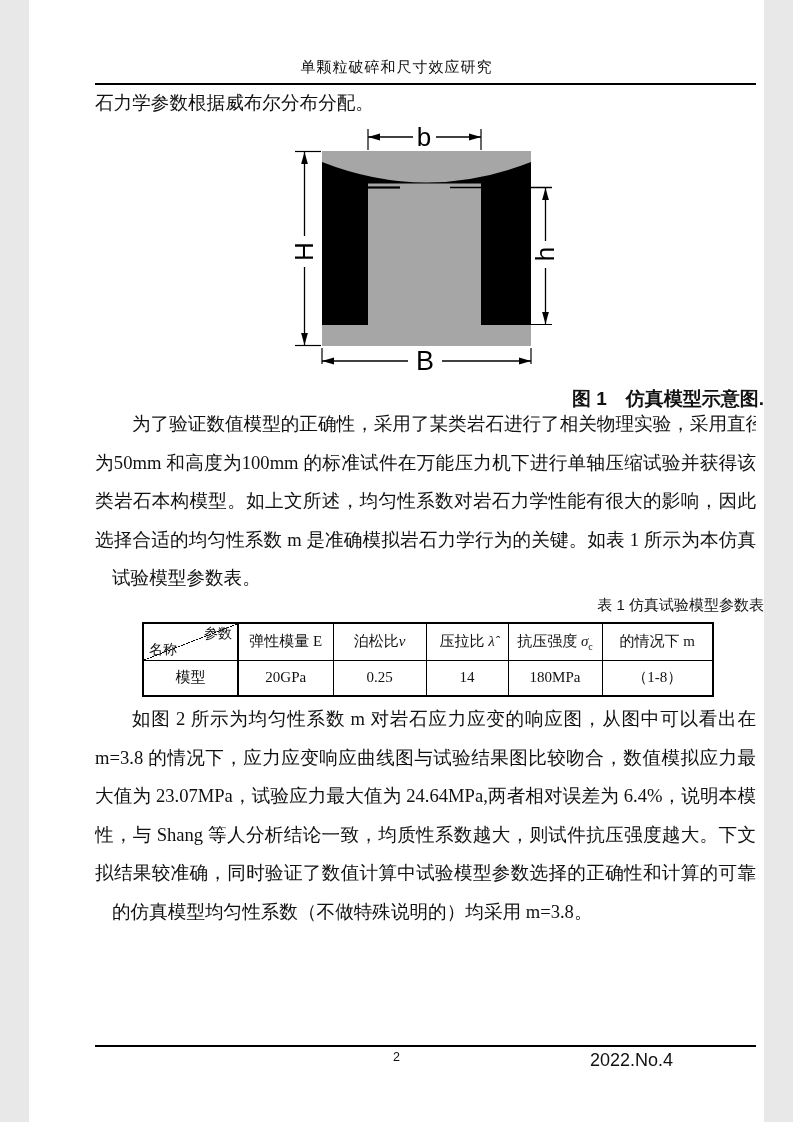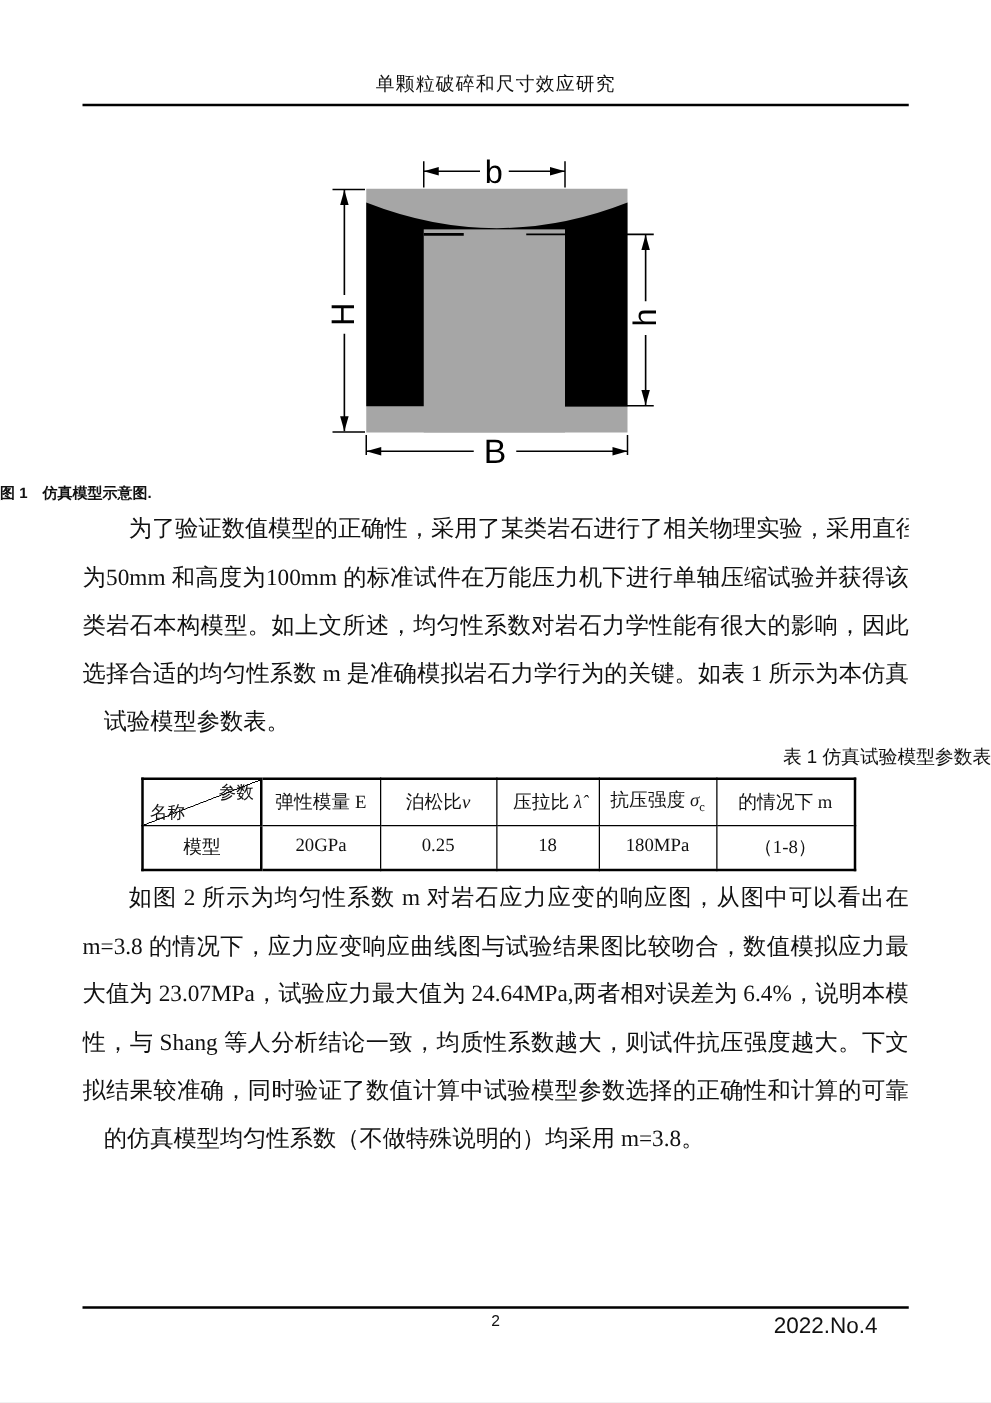--- a/index.html
+++ b/index.html
@@ -1,27 +1,27 @@
 <!DOCTYPE html>
 <html><head>
 <meta charset="utf-8">
 <style>
   html,body{margin:0;padding:0;background:#e8e8e8;}
-  .page{position:relative;width:793px;height:1122px;background:#ffffff;margin:0 auto;
+  .page{position:relative;width:735px;height:1122px;background:#ffffff;margin:0 auto;
         font-family:"Liberation Serif","DejaVu Serif",serif;color:#111;overflow:hidden;}
   .abs{position:absolute;}
 
   .hdr-title{top:58px;left:0;width:100%;text-align:center;font-size:15px;letter-spacing:1px;}
   .rule{left:66px;width:661px;height:2px;background:#000;}
   .hdr-rule{top:83px;}
   .ftr-rule{top:1045px;}
 
   .intro{top:88px;left:66px;width:661px;font-size:18.6px;line-height:30px;}
 
-  .fig-caption{top:386px;left:0;width:100%;text-align:left;font-size:12px;font-weight:600;
+  .fig-caption{top:386px;left:0;width:100%;text-align:right;font-size:19px;font-weight:600;
                font-family:"Liberation Sans","DejaVu Sans",sans-serif;}
 
   .para{left:66px;width:661px;}
   .p1{top:405px;}
   .p2{top:700px;}
   .bline{width:661px;height:38.5px;line-height:38.5px;font-size:18.6px;white-space:nowrap;
          overflow:hidden;text-align:justify;text-align-last:justify;}
   .bline.lastline{text-align-last:left;margin-left:17px;}
   .bline.indent{padding-left:37px;width:624px;}
 
@@ -48,20 +48,21 @@
   svg text.dim{font-family:"Liberation Sans","DejaVu Sans",sans-serif;fill:#000;}
 </style>
 </head>
 <body>
 
 <div class="page">
 
   <div class="abs hdr-title">单颗粒破碎和尺寸效应研究</div>
   <div class="abs rule hdr-rule"></div>
 
+  <div class="abs intro">石力学参数根据威布尔分布分配。</div>
 
   <svg class="abs" style="left:0;top:0;" width="793" height="395" viewBox="0 0 793 395">
 
     <rect x="293" y="151" width="209" height="195" fill="#a6a6a6"></rect>
 
     <path d="M 293 162 Q 397.5 203 502 162 L 502 325 L 293 325 Z" fill="#000"></path>
 
     <rect x="339" y="183.5" width="113" height="162.5" fill="#a6a6a6"></rect>
 
     <line x1="339" y1="187.5" x2="371" y2="187.5" stroke="#000" stroke-width="2.2"></line>
@@ -139,21 +140,21 @@
         <span>抗压强度 </span><i>σ</i><sub class="sc">c</sub>
       </th>
       <th>
         <span>的情况下 m</span>
       </th>
     </tr>
     <tr class="drow">
       <td class="thick-r">模型</td>
       <td class="val-sans">20GPa</td>
       <td class="val-sans">0.25</td>
-      <td class="val-sans">18</td>
+      <td class="val-sans">14</td>
       <td>180MPa</td>
       <td>（1-8）</td>
     </tr>
   </tbody>
     </table>
 
   <div class="abs para p2">
     <div class="bline indent">如图 2 所示为均匀性系数 m 对岩石应力应变的响应图，从图中可以看出在</div>
     <div class="bline">m=3.8 的情况下，应力应变响应曲线图与试验结果图比较吻合，数值模拟应力最</div>
     <div class="bline">大值为 23.07MPa，试验应力最大值为 24.64MPa,两者相对误差为 6.4%，说明本模</div>

